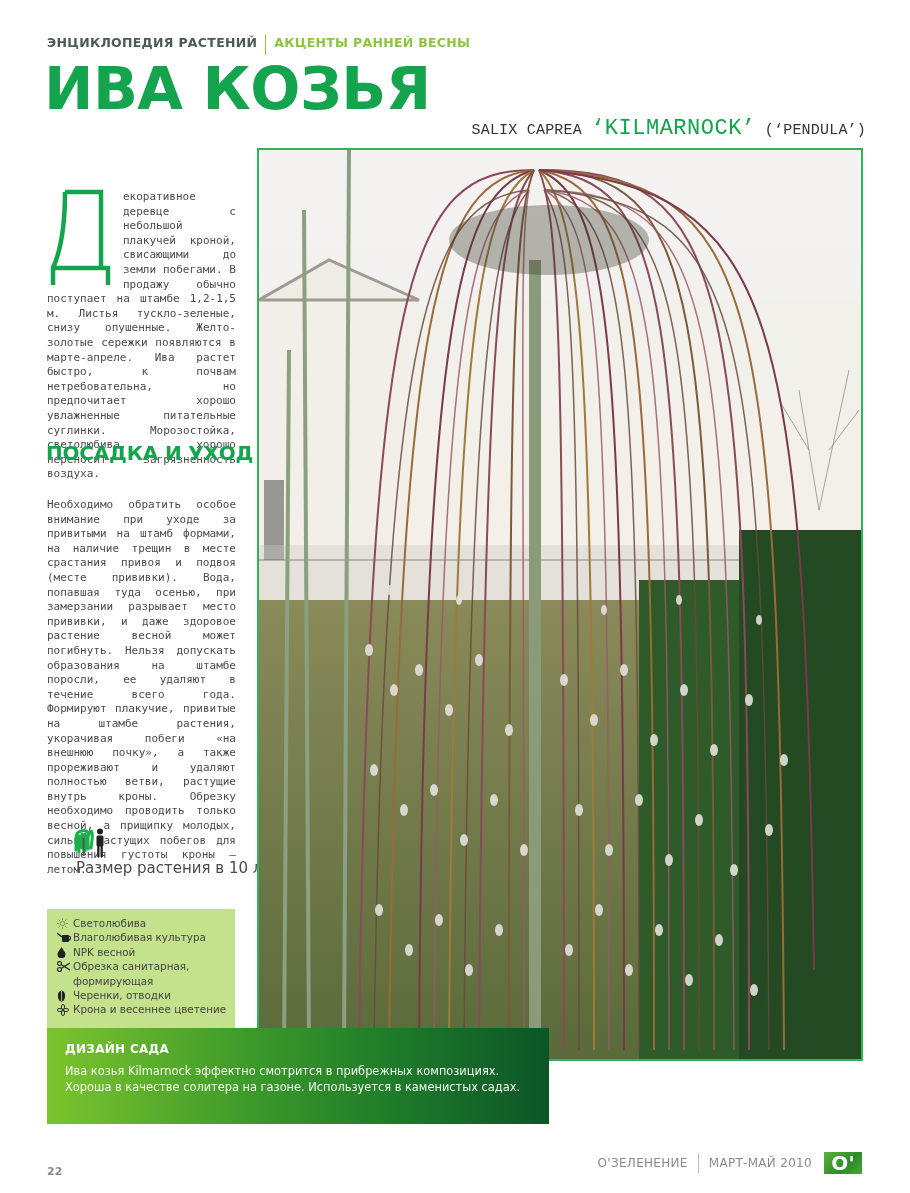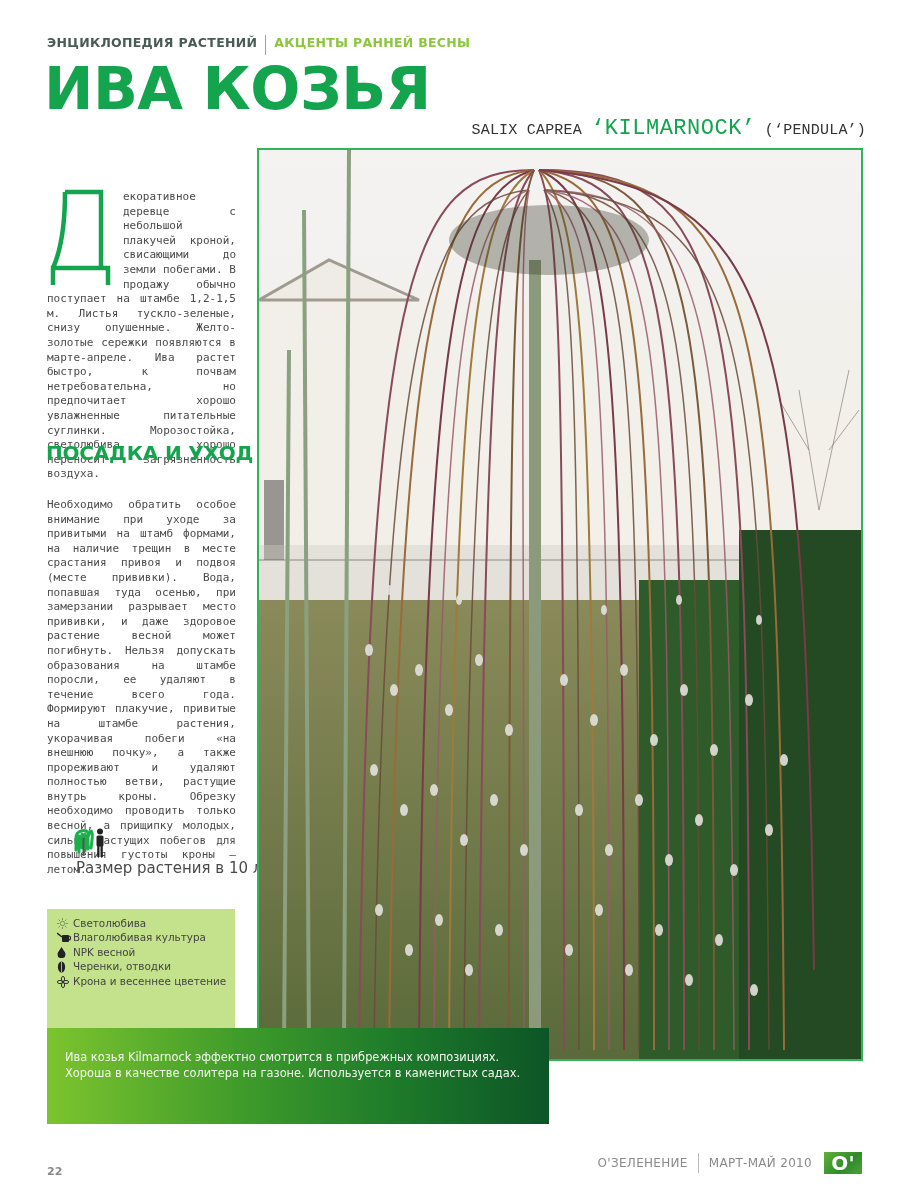--- a/index.html
+++ b/index.html
@@ -116,20 +116,30 @@
     </span>
     <span>Влаголюбивая культура</span>
   </div>
   <div class="fact">
     <span class="ic">
       <svg width="9" height="11" viewBox="0 0 9 11">
           <path d="M4.5 0 C6 3 8.5 5 8.5 7.2 A4 4 0 0 1 0.5 7.2 C0.5 5 3 3 4.5 0 Z" fill="#222"></path>
         </svg>
     </span>
     <span>NPK весной</span>
+  </div>
+  <div class="fact">
+    <span class="ic">
+      <svg width="13" height="11" viewBox="0 0 13 11">
+          <circle cx="2.5" cy="2.5" r="2" fill="none" stroke="#222" stroke-width="1.2"></circle>
+          <circle cx="2.5" cy="8.5" r="2" fill="none" stroke="#222" stroke-width="1.2"></circle>
+          <path d="M4 3.5 L13 9 M4 7.5 L13 2" stroke="#222" stroke-width="1.3"></path>
+        </svg>
+    </span>
+    <span>Обрезка санитарная, формирующая</span>
   </div>
   <div class="fact">
     <span class="ic">
       <svg width="9" height="12" viewBox="0 0 9 12">
           <ellipse cx="4.5" cy="6" rx="3.6" ry="5.6" fill="#222"></ellipse>
           <line x1="4.5" y1="1" x2="4.5" y2="11" stroke="#c4e18c" stroke-width="0.8"></line>
         </svg>
     </span>
     <span>Черенки, отводки</span>
   </div>
@@ -265,20 +275,21 @@
       <ellipse cx="130" cy="440" rx="3" ry="5"></ellipse>
         <ellipse cx="200" cy="450" rx="3" ry="5"></ellipse>
         <ellipse cx="345" cy="460" rx="3" ry="5"></ellipse>
       <ellipse cx="420" cy="450" rx="3" ry="5"></ellipse>
         <ellipse cx="500" cy="470" rx="3" ry="5"></ellipse>
     </g>
   </svg>
 </div>
 
 <div class="design">
+  <div class="dh">ДИЗАЙН САДА</div>
   <div class="dt">Ива козья Kilmarnock эффектно смотрится в прибрежных композициях. Хороша в качестве солитера на газоне. Используется в каменистых садах.</div>
 </div>
 
 <div class="pnum">22</div>
 
 <div class="footer">
   <span>О'ЗЕЛЕНЕНИЕ</span>
   <span class="fsep"></span>
   <span>МАРТ-МАЙ 2010</span>
   <span class="logo">О'</span>

